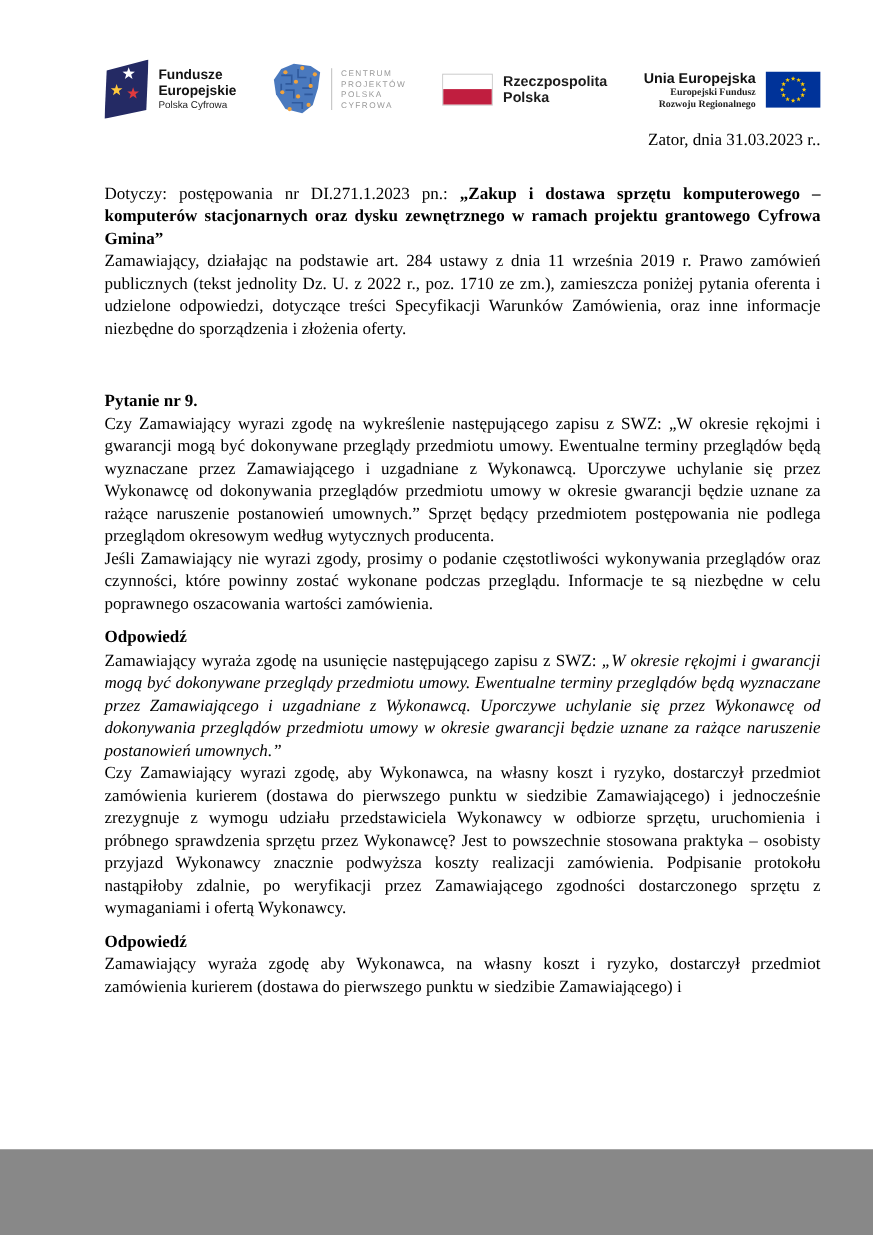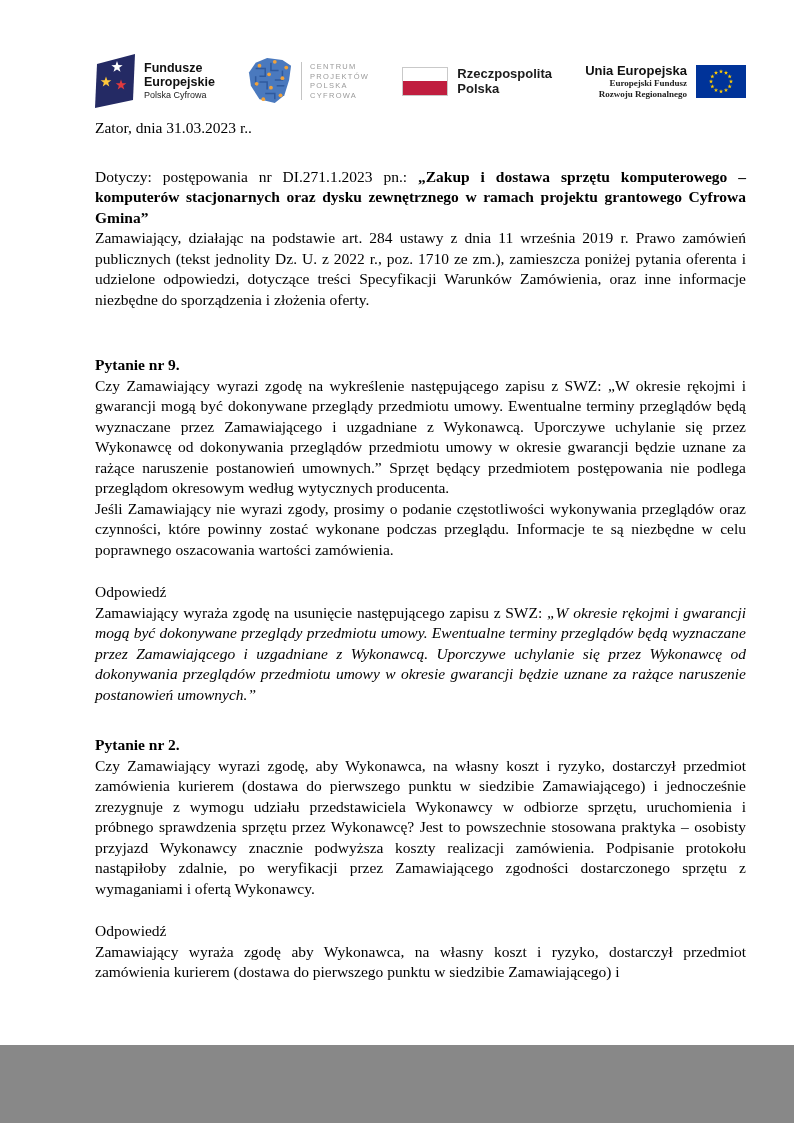--- a/index.html
+++ b/index.html
@@ -24,28 +24,28 @@
   .pl-flag{width:46px;height:29px;border:1px solid #c9c9c9;box-sizing:border-box;display:flex;flex-direction:column;}
   .pl-flag .w{flex:1;background:#fff;}
   .pl-flag .r{flex:1;background:var(--pl-red);}
   .rp-title{font-weight:bold;font-size:13px;line-height:15px;color:#1c1c1c;}
   .cppc-text{font-size:7.5px;line-height:9.5px;letter-spacing:1.3px;color:var(--cppc-gray);
     border-left:1px solid #c4c4c4;padding-left:8px;}
   .ue-text{text-align:right;}
   .ue-title{font-weight:bold;font-size:13px;line-height:15px;color:#111;}
   .ue-sub{font-size:9px;line-height:11px;font-weight:bold;color:#222;font-family:Liberation Serif, serif;}
   
-  .date-line{text-align:left;margin-top:6px;}
+  .date-line{text-align:right;margin-top:6px;}
   .reference{margin-top:8px;}
   p{margin:0;text-align:justify;}
   .subject{margin-top:28px;}
   .subject strong{font-weight:bold;}
   .intro{}
   .q-heading{font-weight:bold;margin-top:45px;}
-  .a-heading{font-weight:normal;margin-top:22px;}
+  .a-heading{font-weight:bold;margin-top:10px;}
   .q2-heading{margin-top:30px;}
   em{font-style:italic;}
   .hidden-defs{position:absolute;width:0;height:0;overflow:hidden;}
 </style>
 </head>
 <body>
 
 <svg class="hidden-defs" aria-hidden="true">
   <defs>
     <polygon id="star5" points="0,-7 1.65,-2.27 6.66,-2.16 2.66,0.87 4.11,5.66 0,2.8 -4.11,5.66 -2.66,0.87 -6.66,-2.16 -1.65,-2.27"></polygon>
@@ -146,19 +146,18 @@
 
   <p class="intro">Zamawiający, działając na podstawie art. 284 ustawy z dnia 11 września 2019 r. Prawo zamówień publicznych (tekst jednolity Dz. U. z 2022 r., poz. 1710 ze zm.), zamieszcza poniżej pytania oferenta i udzielone odpowiedzi, dotyczące treści Specyfikacji Warunków Zamówienia, oraz inne informacje niezbędne do sporządzenia i złożenia oferty.</p>
 
   <div class="q-heading">Pytanie nr 9.</div>
   <p>Czy Zamawiający wyrazi zgodę na wykreślenie następującego zapisu z SWZ: „W okresie rękojmi i gwarancji mogą być dokonywane przeglądy przedmiotu umowy. Ewentualne terminy przeglądów będą wyznaczane przez Zamawiającego i uzgadniane z Wykonawcą. Uporczywe uchylanie się przez Wykonawcę od dokonywania przeglądów przedmiotu umowy w okresie gwarancji będzie uznane za rażące naruszenie postanowień umownych.” Sprzęt będący przedmiotem postępowania nie podlega przeglądom okresowym według wytycznych producenta.</p>
   <p>Jeśli Zamawiający nie wyrazi zgody, prosimy o podanie częstotliwości wykonywania przeglądów oraz czynności, które powinny zostać wykonane podczas przeglądu.  Informacje te są niezbędne w celu poprawnego oszacowania wartości zamówienia.</p>
 
   <div class="a-heading">Odpowiedź</div>
   <p><span>Zamawiający wyraża zgodę na usunięcie następującego zapisu z SWZ: </span><em>„W okresie rękojmi i gwarancji mogą być dokonywane przeglądy przedmiotu umowy. Ewentualne terminy przeglądów będą wyznaczane przez Zamawiającego i uzgadniane z Wykonawcą. Uporczywe uchylanie się przez Wykonawcę od dokonywania przeglądów przedmiotu umowy w okresie gwarancji będzie uznane za rażące naruszenie postanowień umownych.”</em></p>
 
-  <div class="q-heading q2-heading">Pytanie nr 2.</div>
   <p>Czy Zamawiający wyrazi zgodę, aby Wykonawca, na własny koszt i ryzyko, dostarczył przedmiot zamówienia kurierem (dostawa do pierwszego punktu w siedzibie Zamawiającego) i jednocześnie zrezygnuje z wymogu udziału przedstawiciela Wykonawcy w odbiorze sprzętu, uruchomienia i próbnego sprawdzenia sprzętu przez Wykonawcę? Jest to powszechnie stosowana praktyka – osobisty przyjazd Wykonawcy znacznie podwyższa koszty realizacji zamówienia. Podpisanie protokołu nastąpiłoby zdalnie, po weryfikacji przez Zamawiającego zgodności dostarczonego sprzętu z wymaganiami i ofertą Wykonawcy.</p>
 
   <div class="a-heading">Odpowiedź</div>
   <p>Zamawiający wyraża zgodę aby Wykonawca, na własny koszt i ryzyko, dostarczył przedmiot zamówienia kurierem (dostawa do pierwszego punktu w siedzibie Zamawiającego) i</p>
 
 </div>
 
 </body></html>

